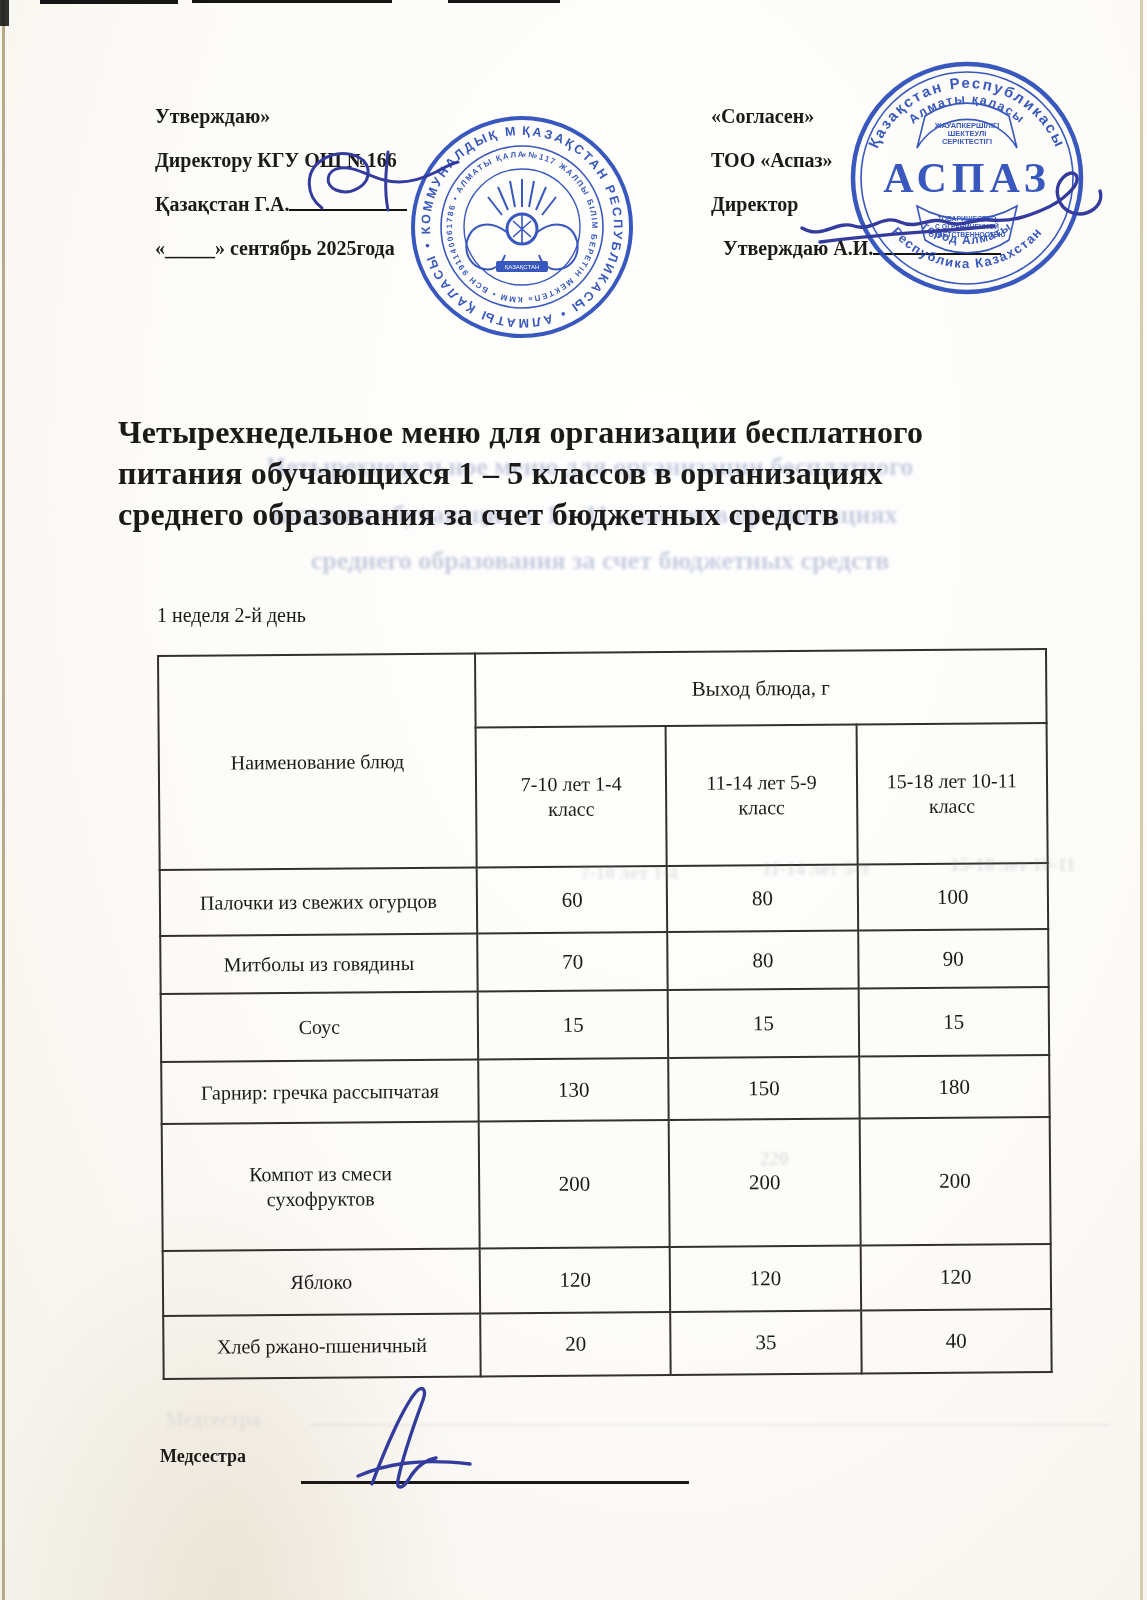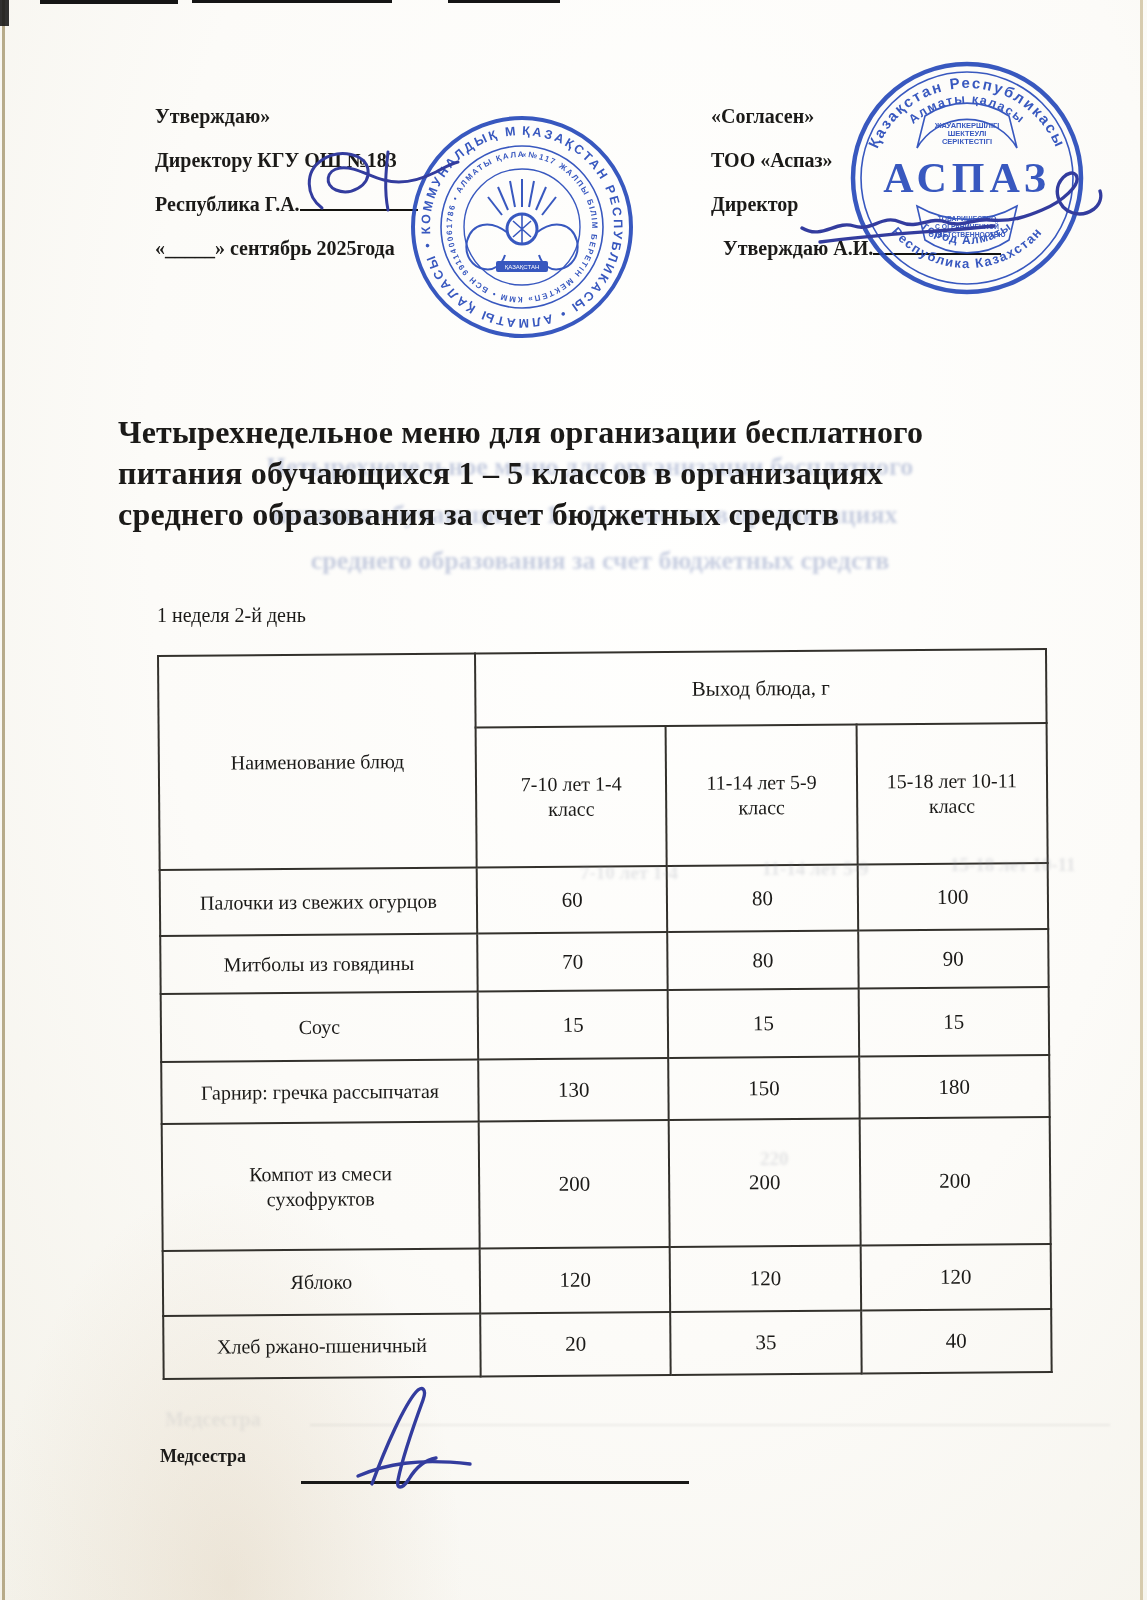--- a/index.html
+++ b/index.html
@@ -52,22 +52,22 @@
 
   <div class="abs edge-l"></div>
   <div class="abs edge-r"></div>
   <div class="abs blob"></div>
   <div class="abs dash" style="left:40px;width:138px;"></div>
   <div class="abs dash" style="left:192px;width:200px;height:3px;"></div>
   <div class="abs dash" style="left:448px;width:112px;height:3px;"></div>
 
   <div class="abs hdr approve">
     <div>Утверждаю»</div>
-    <div>Директору КГУ ОШ №183</div>
-    <div><span>Республика Г.А.</span><span class="uline" style="width:118px;"></span></div>
+    <div>Директору КГУ ОШ №166</div>
+    <div><span>Қазақстан Г.А.</span><span class="uline" style="width:118px;"></span></div>
     <div>«_____» сентябрь 2025года</div>
   </div>
 
   <div class="abs hdr agree">
     <div>«Согласен»</div>
     <div>ТОО «Аспаз»</div>
     <div>Директор</div>
     <div class="indent"><span>Утверждаю А.И.</span><span class="uline" style="width:128px;"></span></div>
   </div>
 

